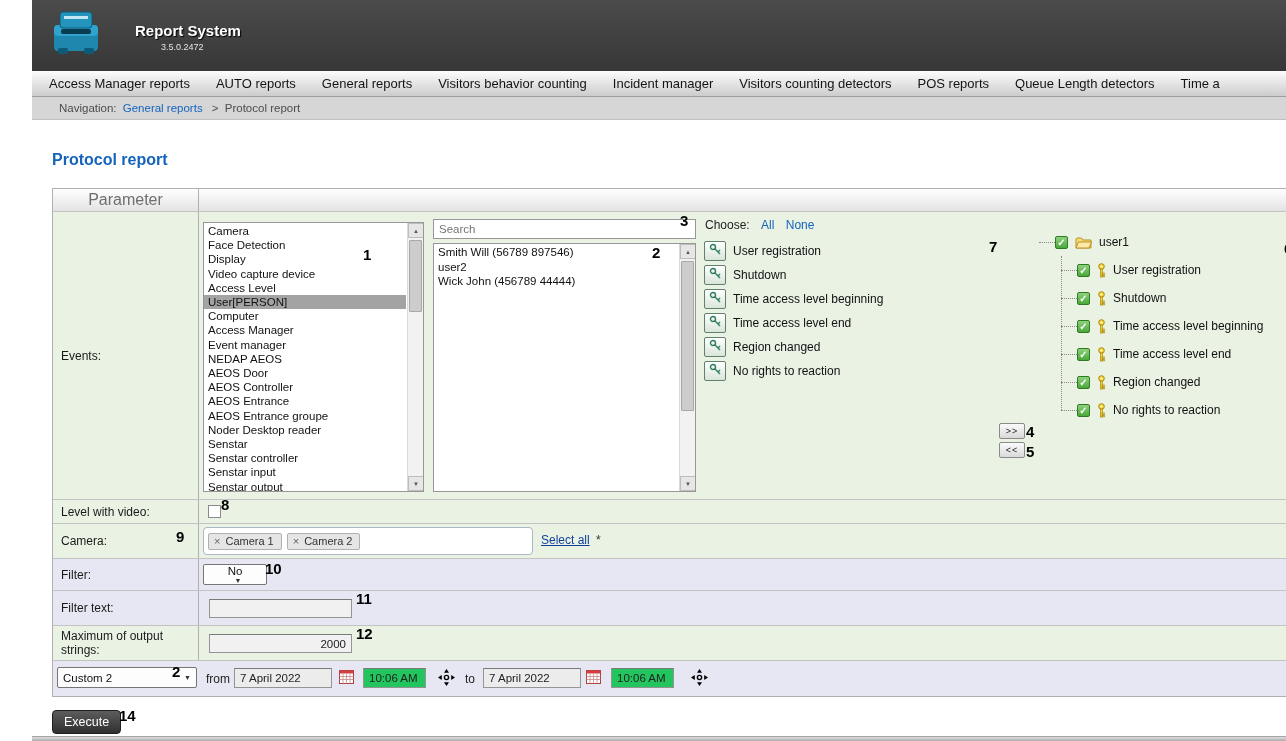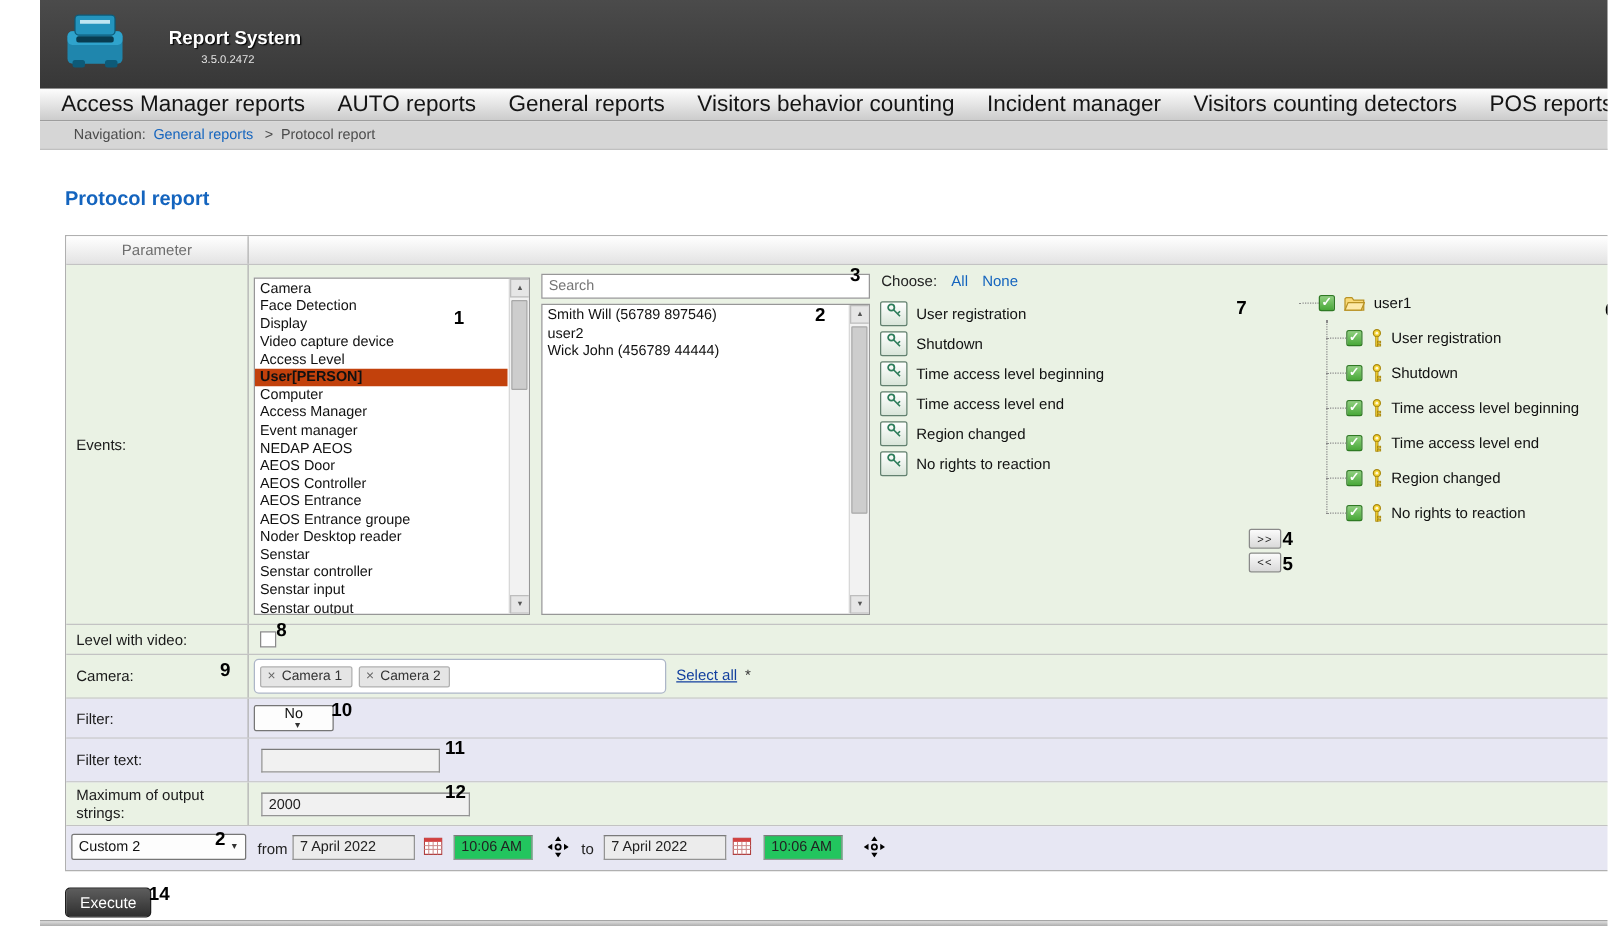--- a/index.html
+++ b/index.html
@@ -10,54 +10,54 @@
   .topbar { position:absolute; left:0; top:0; width:100%; height:71px;
     background:linear-gradient(#4b4b4b,#373737); }
   .logo { position:absolute; left:16px; top:7px; }
   .app-title { position:absolute; left:103px; top:22px; color:#fff; font-size:15px; font-weight:bold; text-shadow:1px 1px 1px #000; }
   .app-version { position:absolute; left:129px; top:42px; color:#e4e4e4; font-size:9px; }
 
   
   .menubar { position:absolute; left:0; top:71px; width:100%; height:26px;
     background:linear-gradient(#fdfdfd,#cccccc); border-bottom:1px solid #9e9e9e;
     display:flex; align-items:center; white-space:nowrap; overflow:hidden; padding-left:4px; }
-  .menu-item { padding:0 13px; font-size:18px; color:#141414; cursor:pointer; line-height:25px; }
+  .menu-item { padding:0 13px; font-size:13px; color:#141414; cursor:pointer; line-height:25px; }
 
   
   .breadcrumb { position:absolute; left:0; top:97px; width:100%; height:23px;
     background:#d6d6d6; border-bottom:1px solid #c0c0c0; font-size:11.5px; color:#4c4c4c;
     line-height:22px; padding-left:27px; }
   .breadcrumb a { color:#1464be; text-decoration:none; margin:0 3px; cursor:pointer; }
   .breadcrumb .sep { margin:0 3px; }
 
   .page-title { position:absolute; left:20px; top:151px; color:#1464be; font-size:16px; font-weight:bold; }
 
   
   .ptable { position:absolute; left:20px; top:188px; width:1266px; border:1px solid #b0b0b0; }
   .trow { display:flex; border-bottom:1px solid #c3c3c3; }
   .trow:last-child { border-bottom:none; }
   .thead { height:23px; background:linear-gradient(#ffffff,#e3e3e3); }
-  .thead .hc { display:flex; align-items:center; justify-content:center; color:#6e6e6e; font-size:12px; }
+  .thead .hc { display:flex; align-items:center; justify-content:center; color:#6e6e6e; font-size:16px; }
   .hc.p { width:146px; border-right:1px solid #b0b0b0; }
   .hc.v { flex:1; }
   .pcell { width:146px; border-right:1px solid #b0b0b0; display:flex; align-items:center;
     padding-left:8px; font-size:12px; color:#1a1a1a; }
   .vcell { flex:1; position:relative; }
   .row-green { background:#eaf2e4; }
   .row-violet { background:#e7e7f3; }
 
   
   .events-row { height:288px; }
 
   .listbox { position:absolute; background:#fff; border:1px solid #979797; overflow:hidden; }
   .list-types { left:4px; top:10px; width:221px; height:270px; }
   .list-objects { left:234px; top:31px; width:263px; height:249px; }
   .li { font-size:11.5px; line-height:14.2px; padding-left:4px; white-space:nowrap; cursor:pointer; color:#111; }
   .list-objects .li { line-height:14.5px; }
-  .li.selected { background:#c2410c;font-weight:bold; }
+  .li.selected { background:#a3a3a3; }
   .list-inner { padding-top:1px; padding-right:17px; }
 
   .vscroll { position:absolute; right:0; top:0; bottom:0; width:16px; background:#f2f2f2; border-left:1px solid #d8d8d8; }
   .sb-btn { position:absolute; left:0; width:16px; height:15px; background:#e6e6e6; border:1px solid #bdbdbd;
     display:flex; align-items:center; justify-content:center; font-size:6px; color:#555; cursor:pointer; }
   .sb-btn.up { top:0; }
   .sb-btn.down { bottom:0; }
   .sb-thumb { position:absolute; left:1px; width:13px; background:#cdcdcd; border:1px solid #a8a8a8; border-radius:1px; cursor:pointer; }
   .list-types .sb-thumb { top:17px; height:72px; }
   .list-objects .sb-thumb { top:17px; height:150px; }
@@ -114,21 +114,21 @@
     height:21px; padding:0 5px; cursor:pointer; }
   .fake-select .arr { font-size:7px; color:#333; margin-left:6px; }
   .filter-select { left:4px; top:5px; width:64px;flex-direction:column; }
 
   .ftext-row { height:35px; }
   .txt-input { position:absolute; height:19px; background:#f1f1f1; border:1px solid #949494;
     border-top-color:#7a7a7a; font-size:11.5px; padding:0 5px; font-family:"Liberation Sans", sans-serif; color:#222; }
   .ftext-input { left:10px; top:8px; width:143px; }
 
   .max-row { height:35px; }
-  .max-input { left:10px; top:8px; width:167px; }
+  .max-input { left:10px; top:8px; width:143px;text-align:right; }
 
   .period-row { height:35px; }
   .period-select { left:4px; top:6px; width:140px; }
   .period-row .word { position:absolute; top:11px; font-size:12px; color:#222; }
   .w-from { left:153px; }
   .w-to { left:412px; }
   .date-input { height:20px; top:7px; width:98px; background:#ececec; }
   .d-from { left:181px; }
   .d-to { left:430px; }
   .time-input { height:20px; top:7px; width:63px; background:#22c55e; }

